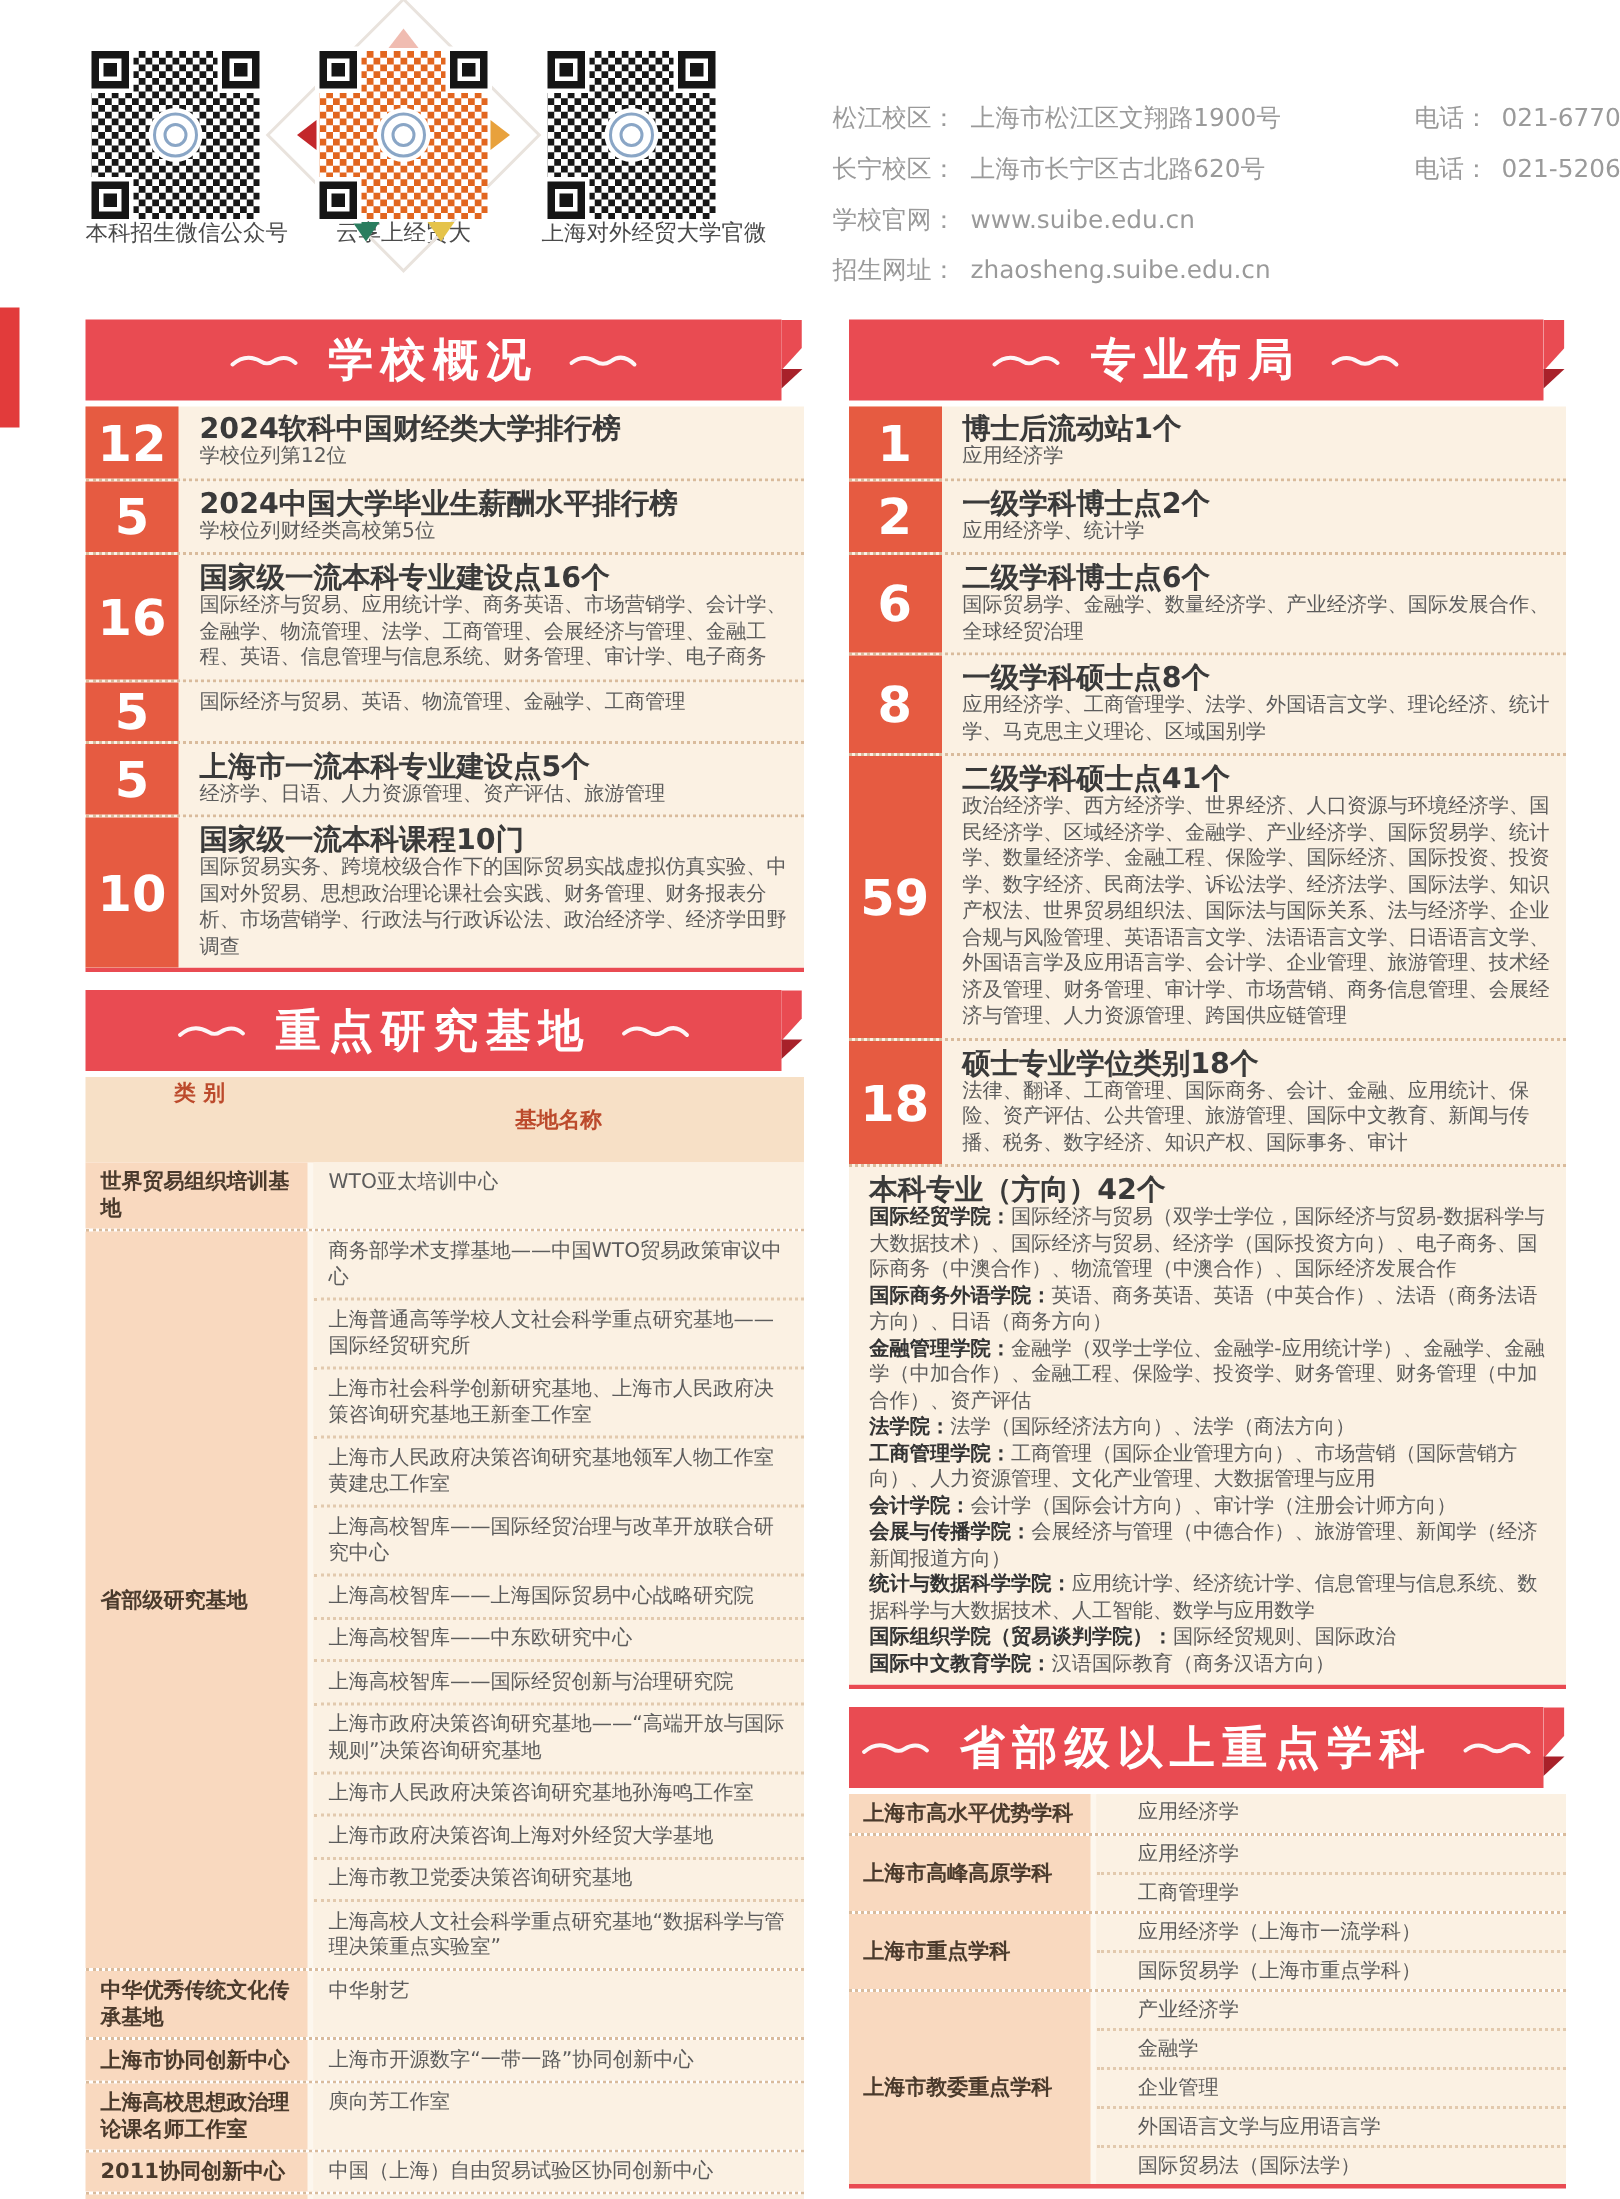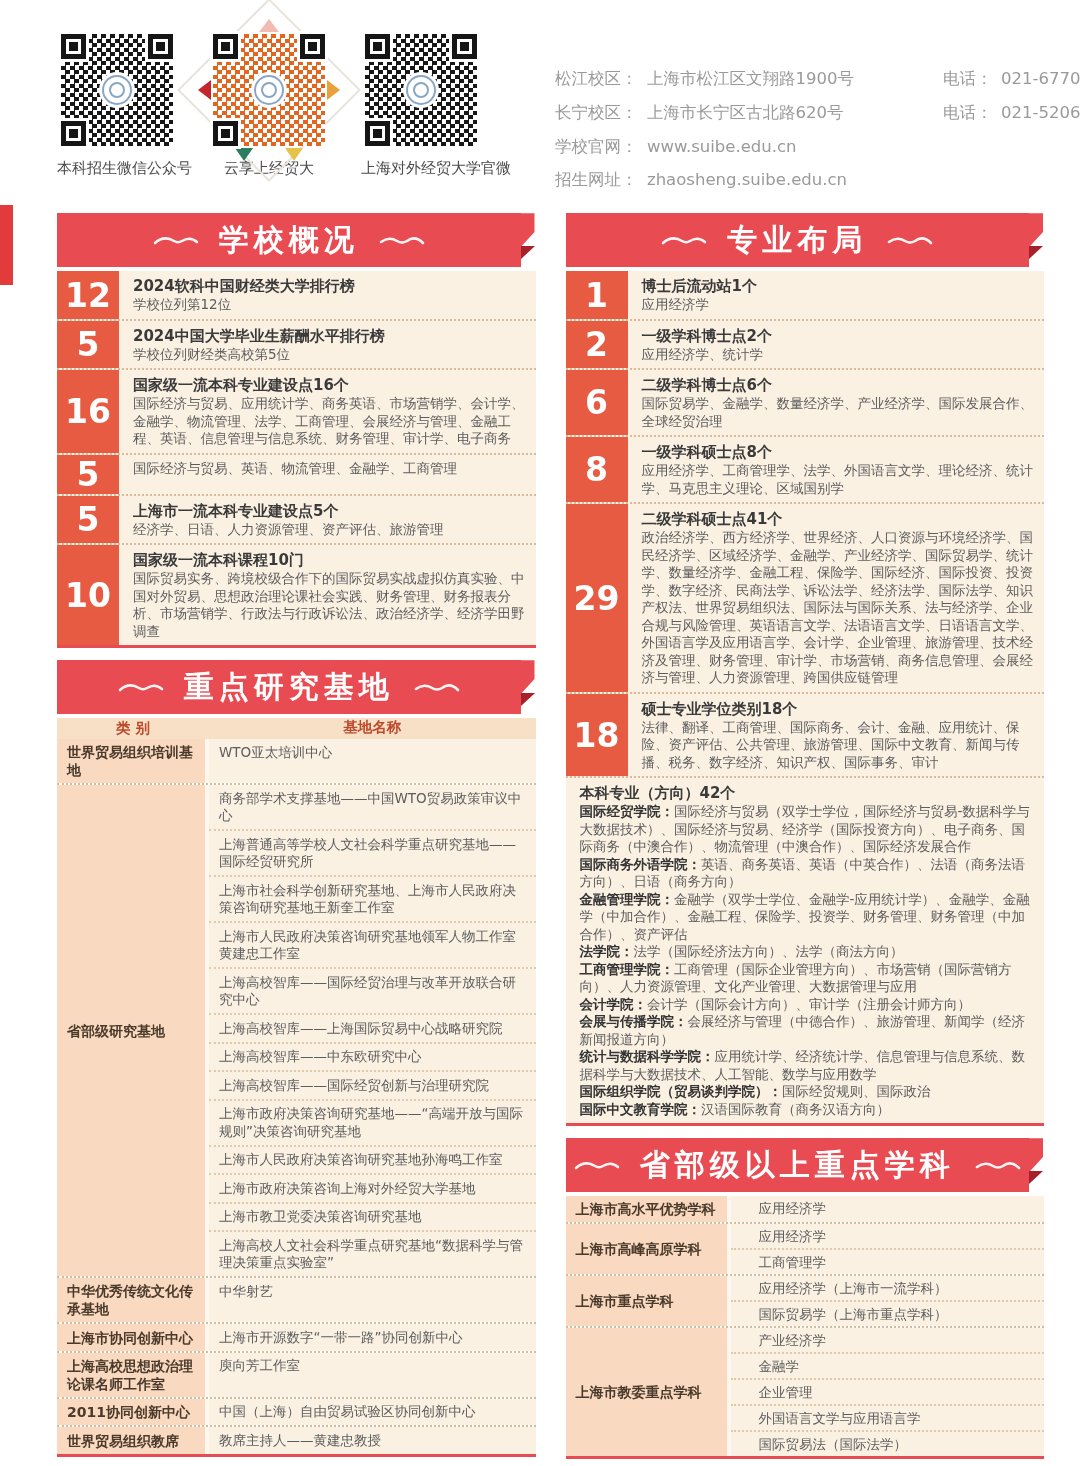--- a/index.html
+++ b/index.html
@@ -26,21 +26,21 @@
   .seal{position:absolute;left:50%;top:50%;width:30px;height:30px;transform:translate(-50%,-50%);
         background:#fff;border:2px solid #8aa6c6;border-radius:50%;box-shadow:0 0 0 3px #fff}
   .seal::after{content:'';position:absolute;inset:5px;border:2px solid #8aa6c6;border-radius:50%}
   .frame{position:absolute;inset:-9px;border:2px solid #e9e3dd;transform:rotate(45deg)}
   .petal{position:absolute;width:0;height:0}
   .p-left{left:-15px;top:50%;transform:translateY(-50%);border-top:10px solid transparent;border-bottom:10px solid transparent;border-right:13px solid #c3272b}
   .p-right{right:-15px;top:50%;transform:translateY(-50%);border-top:10px solid transparent;border-bottom:10px solid transparent;border-left:13px solid #e8a13c}
   .p-top{top:-15px;left:50%;transform:translateX(-50%);border-left:10px solid transparent;border-right:10px solid transparent;border-bottom:13px solid #f0bcb1}
   .p-bl{bottom:-15px;left:22px;border-left:9px solid transparent;border-right:9px solid transparent;border-top:13px solid #2a7d5f}
   .p-br{bottom:-15px;right:22px;border-left:9px solid transparent;border-right:9px solid transparent;border-top:13px solid #e5c34a}
-  .qr-label{margin-top:13px;font-size:15px;color:#4a4a4a;white-space:nowrap}
+  .qr-label{font-size:15px;color:#4a4a4a;white-space:nowrap}
   .contact{margin-left:74px;padding-top:28px;font-size:16.5px;color:var(--contact_gray);line-height:2.05}
   .c-line{display:flex;white-space:nowrap}
   .c-label{width:92px}
   .c-val{width:278px}
   .c-tel-label{width:58px;margin-left:18px}
 
   
   .cols{display:flex;gap:30px;padding:16px 36px 0 57px;align-items:flex-start}
   .col{flex:1 1 0;min-width:0}
 
@@ -52,30 +52,30 @@
         clip-path:polygon(0 0,100% 0,100% 55%,0 100%)}
   .fold-shadow{position:absolute;right:-14px;top:33px;width:0;height:0;border-top:13px solid var(--banner_fold);border-right:14px solid transparent}
 
   
   .stats{margin-top:4px;border-bottom:3px solid var(--accent_line)}
   .srow{display:flex;border-bottom:2px dotted var(--dotted);background:var(--panel_bg)}
   .srow:last-child{border-bottom:none}
   .snum{flex:0 0 62px;background:var(--number_orange);color:#fff;font-weight:bold;font-size:33px;
         display:flex;align-items:center;justify-content:center}
   .sbody{flex:1;padding:5px 10px 5px 14px}
-  .stitle{font-size:15px;font-weight:bold;color:var(--text_dark);line-height:20px}
+  .stitle{font-size:19px;font-weight:bold;color:var(--text_dark);line-height:20px}
   .sdesc{font-size:13.5px;color:var(--text_body);line-height:17.5px}
   .college-line{font-size:13.5px;line-height:17.5px;color:var(--text_body)}
   .college-line b{color:#343434}
 
   
   .tbl{margin-top:4px;border-bottom:3px solid var(--accent_line)}
   .thead{display:flex;background:var(--table_header_bg);font-size:14.5px;font-weight:bold;color:var(--header_text)}
   .thead .h1{flex:0 0 152px;text-align:center;padding:1px 0}
-  .thead .h2{flex:1;text-align:center;padding:0 0}
+  .thead .h2{flex:1;text-align:center;padding:19px 0}
   .tgroup{display:flex;border-bottom:2px dotted var(--dotted)}
   .tgroup:last-child{border-bottom:none}
   .tlabel{flex:0 0 152px;background:var(--label_bg);display:flex;align-items:center;
           padding:4px 10px;font-size:14px;font-weight:bold;color:#4a3a2c;line-height:18px;border-right:4px solid #fdf7ee}
   .titems{flex:1;background:var(--panel_bg);display:flex;flex-direction:column}
   .titem{padding:4.5px 8px 4.5px 10px;font-size:13.5px;color:var(--text_body);line-height:17.5px;border-bottom:2px dotted #e2c9ad}
   .titem:last-child{border-bottom:none}
   .disc .tlabel{flex:0 0 165px}
   .disc .titem{padding:3.5px 8px 3.5px 28px;font-size:13.5px;line-height:17px}
   .gap{height:12px}
@@ -341,21 +341,21 @@
           </div>
         </div>
         <div class="srow">
           <div class="snum">8</div>
           <div class="sbody">
             <div class="stitle">一级学科硕士点8个</div>
             <div class="sdesc">应用经济学、工商管理学、法学、外国语言文学、理论经济、统计学、马克思主义理论、区域国别学</div>
           </div>
         </div>
         <div class="srow">
-          <div class="snum">29</div>
+          <div class="snum">59</div>
           <div class="sbody">
             <div class="stitle">二级学科硕士点41个</div>
             <div class="sdesc">政治经济学、西方经济学、世界经济、人口资源与环境经济学、国民经济学、区域经济学、金融学、产业经济学、国际贸易学、统计学、数量经济学、金融工程、保险学、国际经济、国际投资、投资学、数字经济、民商法学、诉讼法学、经济法学、国际法学、知识产权法、世界贸易组织法、国际法与国际关系、法与经济学、企业合规与风险管理、英语语言文学、法语语言文学、日语语言文学、外国语言学及应用语言学、会计学、企业管理、旅游管理、技术经济及管理、财务管理、审计学、市场营销、商务信息管理、会展经济与管理、人力资源管理、跨国供应链管理</div>
           </div>
         </div>
         <div class="srow">
           <div class="snum">18</div>
           <div class="sbody">
             <div class="stitle">硕士专业学位类别18个</div>
             <div class="sdesc">法律、翻译、工商管理、国际商务、会计、金融、应用统计、保险、资产评估、公共管理、旅游管理、国际中文教育、新闻与传播、税务、数字经济、知识产权、国际事务、审计</div>

